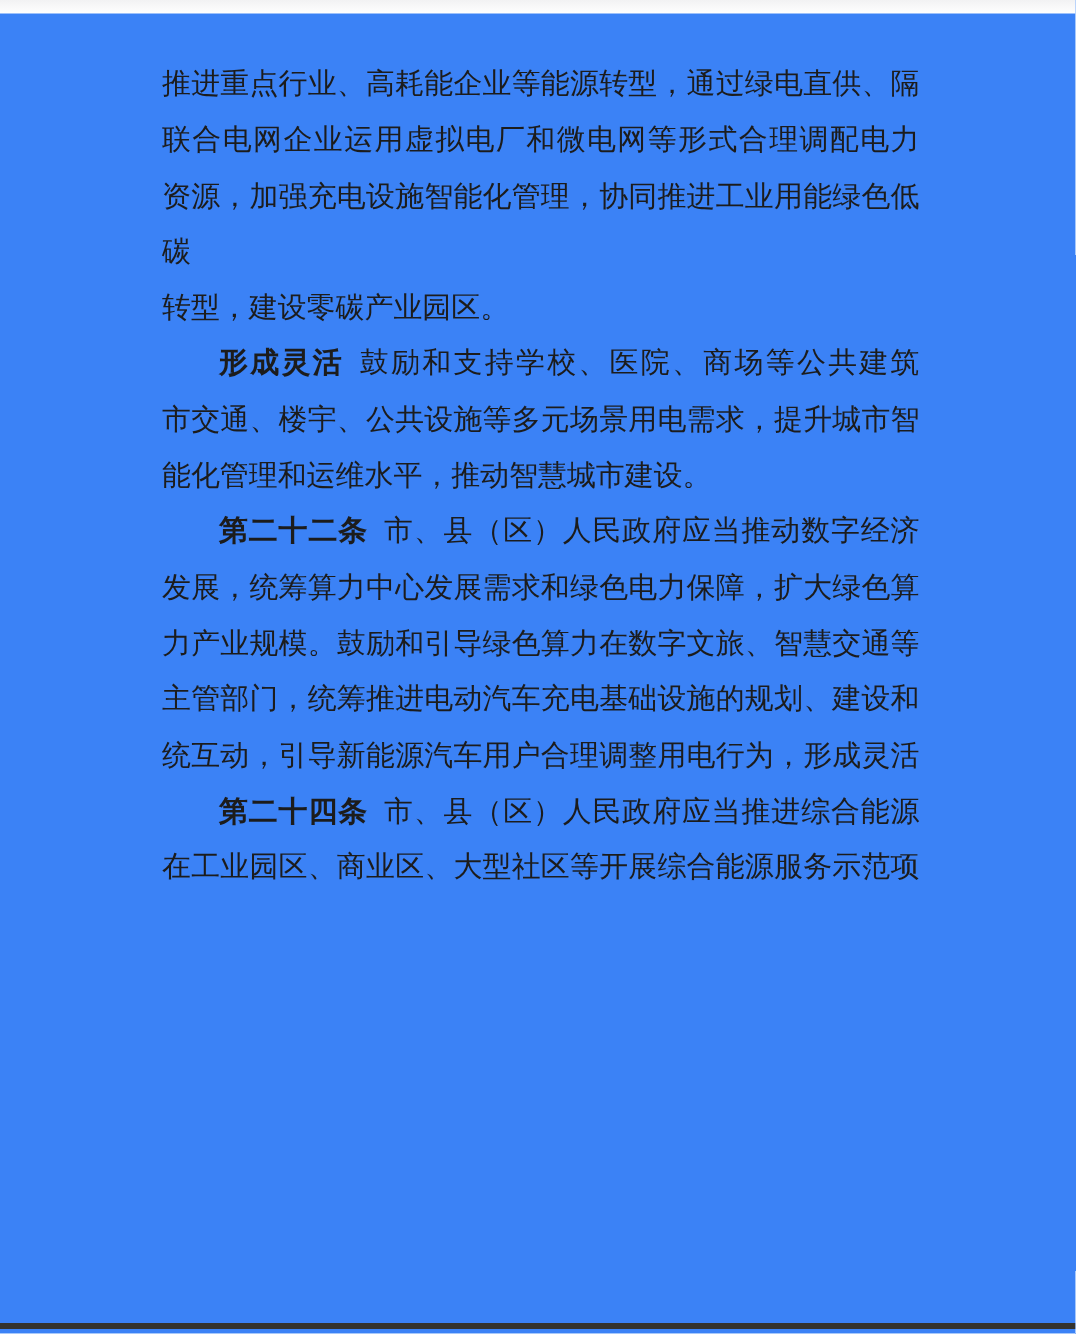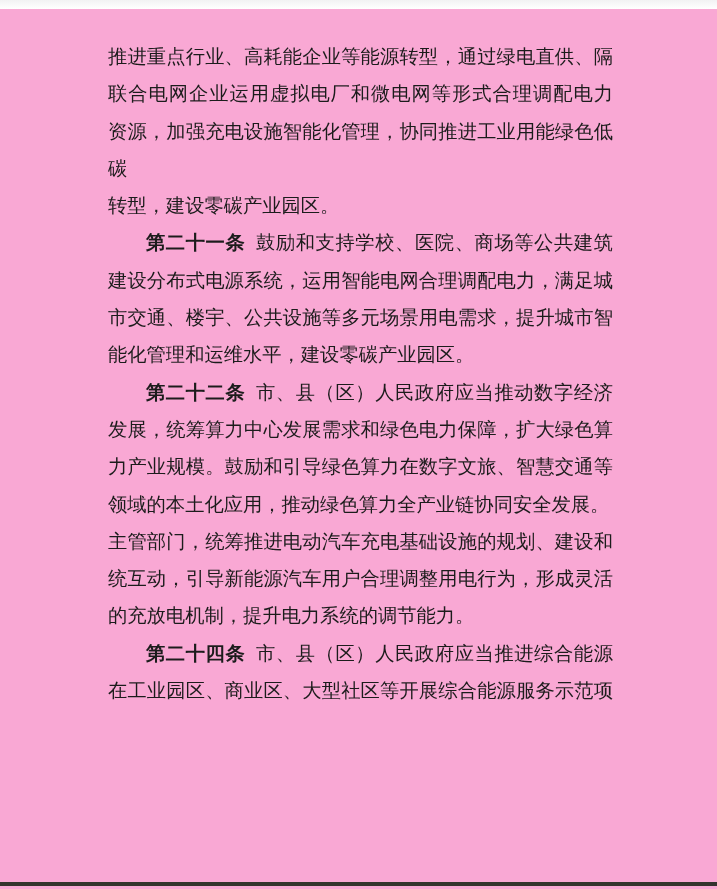--- a/index.html
+++ b/index.html
@@ -5,21 +5,21 @@
   * { margin: 0; padding: 0; box-sizing: border-box; }
   html, body {
     width: 717px; height: 889px;
     background: #ffffff;
     font-family: "Liberation Sans", "DejaVu Sans", sans-serif;
     overflow: hidden;
   }
   .page {
     position: relative;
     width: 717px; height: 889px;
-    background: #f9a8d4;
+    background: #3b82f6;
   }
   .top-fade {
     position: absolute;
     top: 0; left: 0;
     width: 717px; height: 9px;
     background: linear-gradient(to bottom, #f2f2f3, #ffffff);
   }
   .content {
     position: absolute;
     top: 38px; left: 108px;
@@ -59,37 +59,34 @@
   <div class="content">
 
     <div class="para">
       <div class="line j"><span>推进重点行业、高耗能企业等能源转型，通过绿电直供、隔</span></div>
       <div class="line j"><span>联合电网企业运用虚拟电厂和微电网等形式合理调配电力</span></div>
       <div class="line j"><span>资源，加强充电设施智能化管理，协同推进工业用能绿色低碳</span></div>
       <div class="line"><span>转型，建设零碳产业园区。</span></div>
     </div>
 
     <div class="para">
-      <div class="line j ind"><span class="art">第二十一条</span><span>鼓励和支持学校、医院、商场等公共建筑</span></div>
-      <div class="line j"><span>建设分布式电源系统，运用智能电网合理调配电力，满足城</span></div>
+      <div class="line j ind"><span class="art">形成灵活</span><span>鼓励和支持学校、医院、商场等公共建筑</span></div>
       <div class="line j"><span>市交通、楼宇、公共设施等多元场景用电需求，提升城市智</span></div>
-      <div class="line"><span>能化管理和运维水平，建设零碳产业园区。</span></div>
+      <div class="line"><span>能化管理和运维水平，推动智慧城市建设。</span></div>
     </div>
 
     <div class="para">
       <div class="line j ind"><span class="art">第二十二条</span><span>市、县（区）人民政府应当推动数字经济</span></div>
       <div class="line j"><span>发展，统筹算力中心发展需求和绿色电力保障，扩大绿色算</span></div>
       <div class="line j"><span>力产业规模。鼓励和引导绿色算力在数字文旅、智慧交通等</span></div>
-      <div class="line"><span>领域的本土化应用，推动绿色算力全产业链协同安全发展。</span></div>
     </div>
 
     <div class="para">
       <div class="line j"><span>主管部门，统筹推进电动汽车充电基础设施的规划、建设和</span></div>
       <div class="line j"><span>统互动，引导新能源汽车用户合理调整用电行为，形成灵活</span></div>
-      <div class="line"><span>的充放电机制，提升电力系统的调节能力。</span></div>
     </div>
 
     <div class="para">
       <div class="line j ind"><span class="art">第二十四条</span><span>市、县（区）人民政府应当推进综合能源</span></div>
       <div class="line j"><span>在工业园区、商业区、大型社区等开展综合能源服务示范项</span></div>
     </div>
 
   </div>
 
   <div class="bottom-bar"></div>

